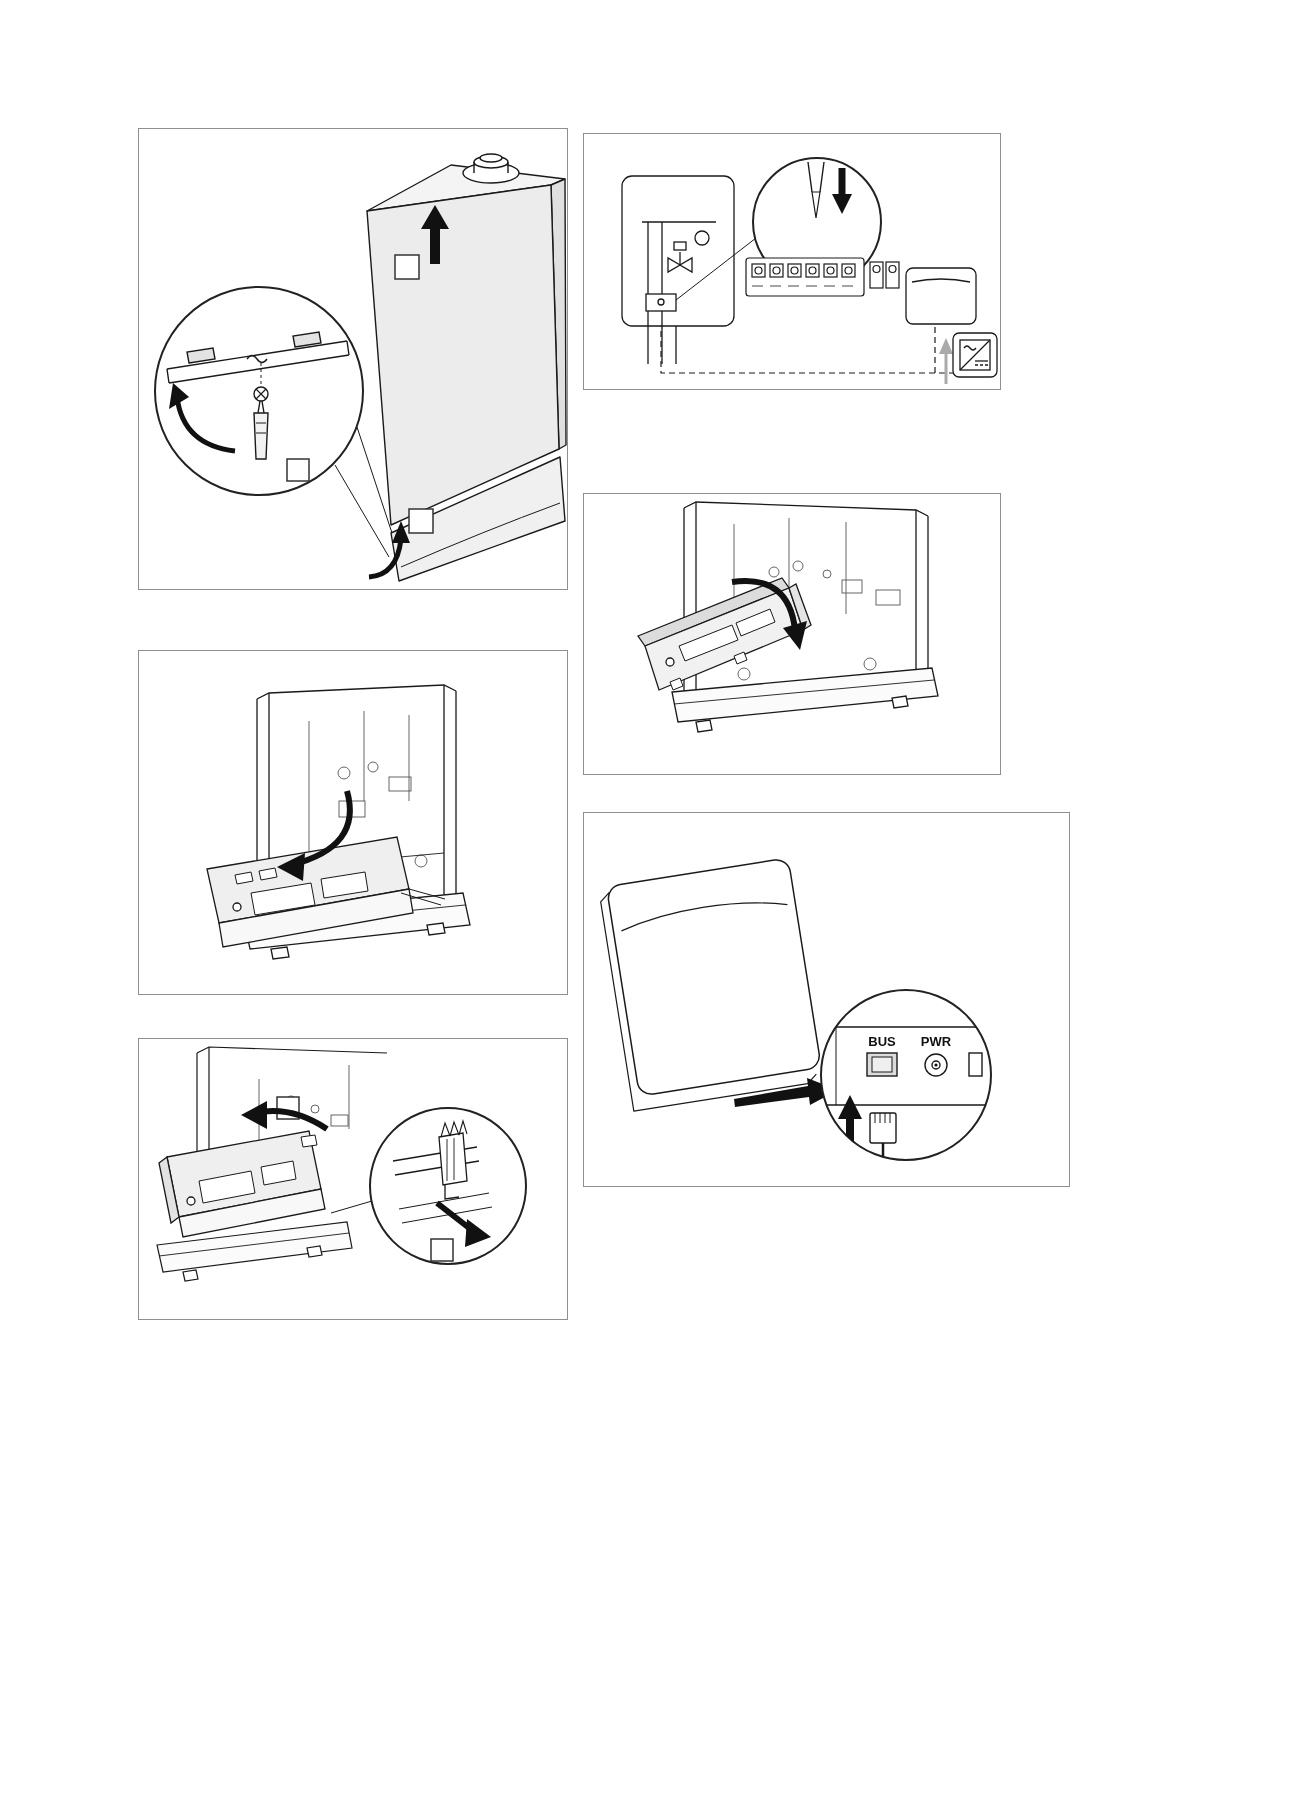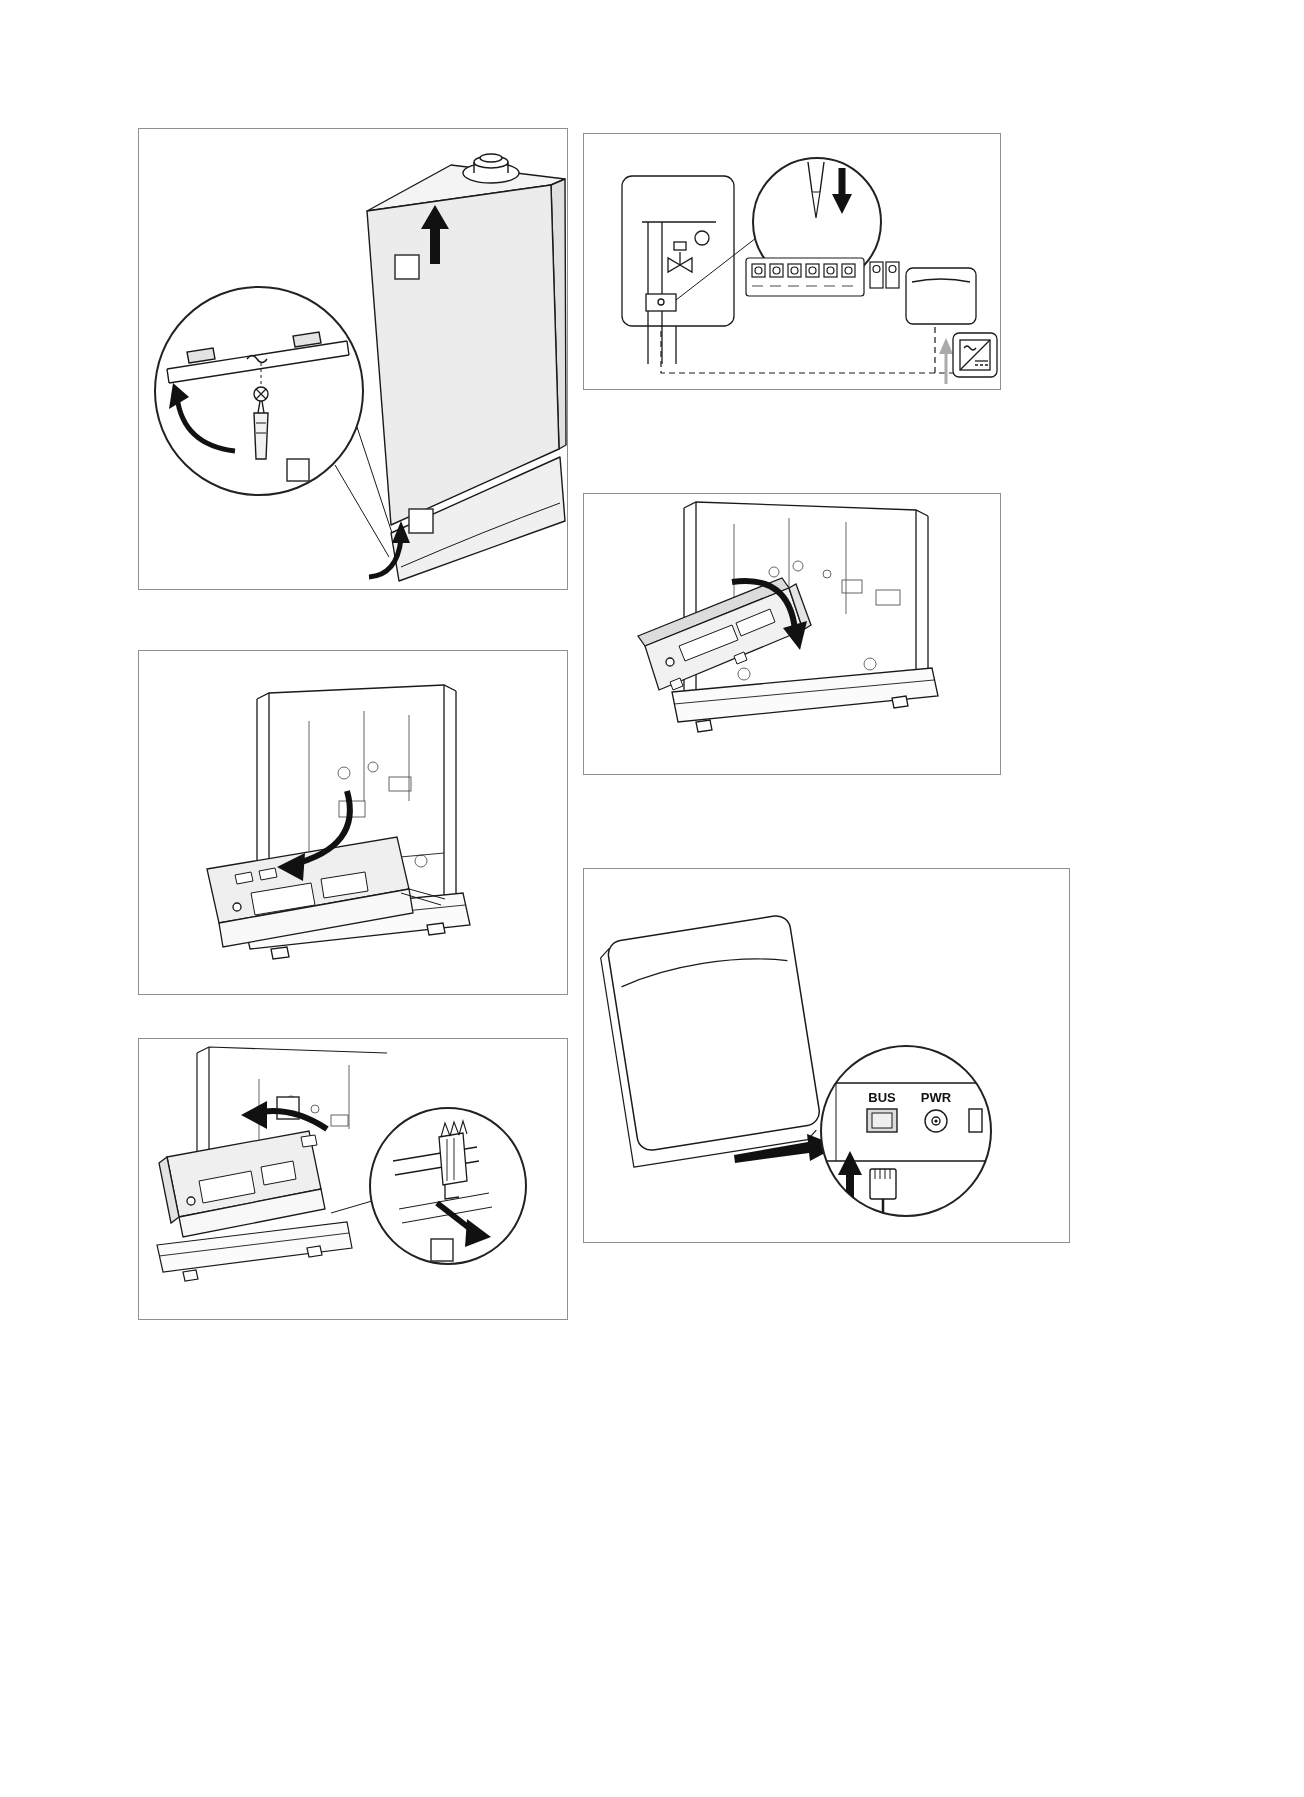--- a/index.html
+++ b/index.html
@@ -16,21 +16,21 @@
     background:#ffffff;
     border:1px solid #8f8f8f;
     box-sizing:border-box;
   }
   .panel svg{display:block;}
   #p1{left:138px;top:128px;width:430px;height:462px;}
   #p2{left:583px;top:133px;width:418px;height:257px;}
   #p3{left:583px;top:493px;width:418px;height:282px;}
   #p4{left:138px;top:650px;width:430px;height:345px;}
   #p5{left:138px;top:1038px;width:430px;height:282px;}
-  #p6{left:583px;top:868px;width:487px;height:375px;text-decoration:underline;}
+  #p6{left:583px;top:812px;width:487px;height:375px;text-decoration:underline;}
   text{font-family:"Liberation Sans", sans-serif;font-weight:bold;}
 </style>
 </head>
 <body>
 
 <div class="page">
 
   <div class="panel" id="p1">
     <svg width="428" height="460" viewBox="0 0 428 460">
       <g fill="none" stroke="#1a1a1a" stroke-width="1.4" stroke-linejoin="round">

